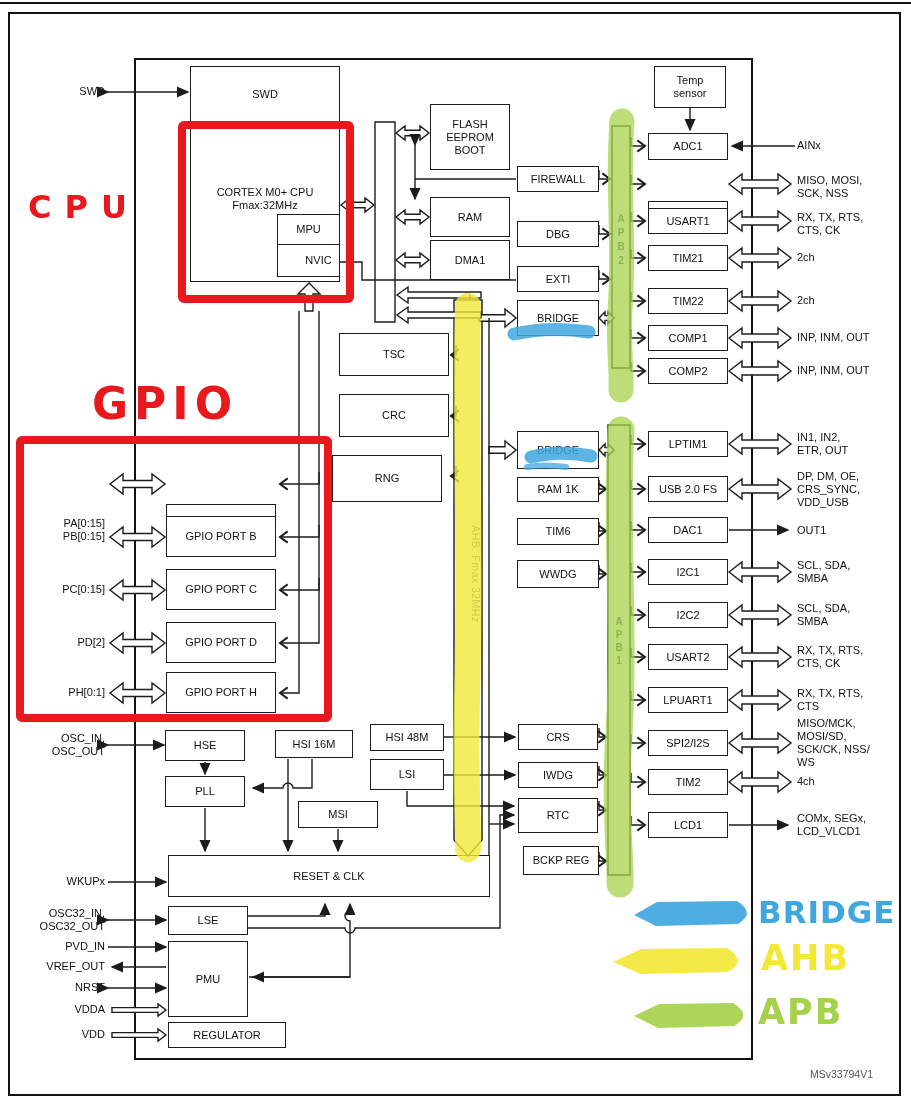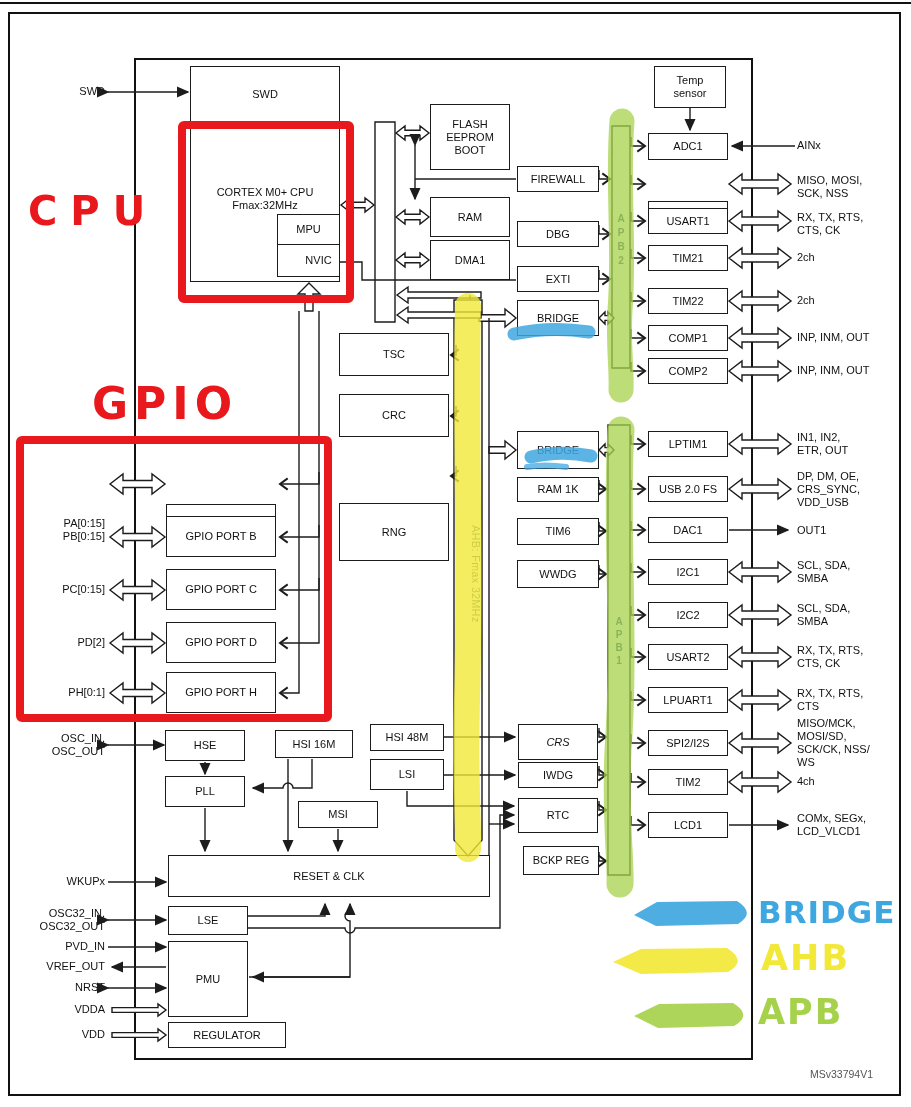--- a/index.html
+++ b/index.html
@@ -45,21 +45,21 @@
   <div class="box" style="left:430px;top:197px;width:80px;height:40px;">RAM</div>
   <div class="box" style="left:430px;top:240px;width:80px;height:40px;">DMA1</div>
   <div class="box" style="left:517px;top:166px;width:82px;height:26px;">FIREWALL</div>
   <div class="box" style="left:517px;top:221px;width:82px;height:26px;">DBG</div>
   <div class="box" style="left:517px;top:266px;width:82px;height:26px;">EXTI</div>
   <div class="box" style="left:517px;top:300px;width:82px;height:36px;">BRIDGE</div>
   <div class="box" style="left:517px;top:431px;width:82px;height:38px;">BRIDGE</div>
 
   <div class="box" style="left:339px;top:333px;width:110px;height:43px;">TSC</div>
   <div class="box" style="left:339px;top:394px;width:110px;height:43px;">CRC</div>
-  <div class="box" style="left:339px;top:455px;width:110px;height:58px;margin-top:48px;">RNG</div>
+  <div class="box" style="left:332px;top:455px;width:110px;height:47px;">RNG</div>
 
   <div class="box" style="left:517px;top:477px;width:82px;height:25px;">RAM 1K</div>
   <div class="box" style="left:517px;top:518px;width:82px;height:27px;">TIM6</div>
   <div class="box" style="left:517px;top:560px;width:82px;height:28px;">WWDG</div>
 
   <div class="box" style="left:654px;top:66px;width:72px;height:42px;">Temp
 sensor</div>
   <div class="box" style="left:648px;top:133px;width:80px;height:27px;">ADC1</div>
   <div class="box" style="left:648px;top:171px;width:80px;height:26px;margin-top:30px;">SPI1</div>
   <div class="box" style="left:648px;top:208px;width:80px;height:26px;">USART1</div>
@@ -84,21 +84,21 @@
   <div class="box" style="left:166px;top:569px;width:110px;height:41px;">GPIO PORT C</div>
   <div class="box" style="left:166px;top:622px;width:110px;height:41px;">GPIO PORT D</div>
   <div class="box" style="left:166px;top:672px;width:110px;height:41px;">GPIO PORT H</div>
 
   <div class="box" style="left:165px;top:730px;width:80px;height:31px;">HSE</div>
   <div class="box" style="left:165px;top:776px;width:80px;height:31px;">PLL</div>
   <div class="box" style="left:275px;top:730px;width:78px;height:28px;">HSI 16M</div>
   <div class="box" style="left:298px;top:801px;width:80px;height:27px;">MSI</div>
   <div class="box" style="left:370px;top:724px;width:74px;height:27px;">HSI 48M</div>
   <div class="box" style="left:370px;top:759px;width:74px;height:31px;">LSI</div>
-  <div class="box" style="left:518px;top:724px;width:80px;height:36px;font-style:italic;">CRS</div>
+  <div class="box" style="left:518px;top:724px;width:80px;height:26px;">CRS</div>
   <div class="box" style="left:518px;top:762px;width:80px;height:26px;">IWDG</div>
   <div class="box" style="left:518px;top:798px;width:80px;height:35px;">RTC</div>
   <div class="box" style="left:523px;top:846px;width:76px;height:29px;">BCKP REG</div>
   <div class="box" style="left:168px;top:855px;width:322px;height:42px;">RESET &amp; CLK</div>
   <div class="box" style="left:168px;top:906px;width:80px;height:29px;">LSE</div>
   <div class="box" style="left:168px;top:941px;width:80px;height:76px;">PMU</div>
   <div class="box" style="left:168px;top:1022px;width:118px;height:26px;">REGULATOR</div>
 
   <div class="pin pl" style="left:13px;top:85px;">SWD</div>
   <div class="pin pl" style="left:13px;top:477px;margin-top:40px;">PA[0:15]</div>
@@ -281,18 +281,18 @@
     <path class="hlb" d="M531,457 Q560,450 591,456" stroke-width="13" fill="none" stroke-linecap="round" opacity="0.85" stroke="#3fa7e0"></path>
     <path class="hlb" d="M527,467 Q545,464 566,467" stroke-width="6" fill="none" stroke-linecap="round" opacity="0.75" stroke="#3fa7e0"></path>
 
     <path class="swb" d="M634,915 L657,902 L737,901 Q756,913 738,924 L656,926 Z" opacity="0.92" fill="#3fa7e0"></path>
     <path class="swy" d="M613,962 L641,949 L727,948 Q748,961 728,972 L641,974 Z" opacity="0.92" fill="#f2e838"></path>
     <path class="swg" d="M634,1016 L659,1004 L733,1003 Q753,1015 734,1026 L658,1028 Z" opacity="0.92" fill="#a6d14b"></path>
   </svg>
 
   <div class="ann" style="left: 178px; top: 121px; width: 176px; height: 182px; border-color: rgb(232, 24, 28);"></div>
   <div class="ann" style="left: 16px; top: 436px; width: 316px; height: 286px; border-color: rgb(232, 24, 28);"></div>
-  <div class="hand" style="left: 28px; top: 188px; font-size: 40px; letter-spacing: 13px; color: rgb(232, 24, 28);">CPU</div>
+  <div class="hand" style="left: 28px; top: 188px; font-size: 32px; letter-spacing: 13px; color: rgb(232, 24, 28);">CPU</div>
   <div class="hand" style="left: 92px; top: 378px; font-size: 44px; letter-spacing: 6px; color: rgb(232, 24, 28);">GPIO</div>
   <div class="hand" style="left: 758px; top: 894px; font-size: 31px; letter-spacing: 1px; color: rgb(63, 167, 224);">BRIDGE</div>
   <div class="hand" style="left: 761px; top: 938px; font-size: 35px; letter-spacing: 2px; color: rgb(242, 232, 56);">AHB</div>
   <div class="hand" style="left: 758px; top: 992px; font-size: 35px; letter-spacing: 2px; color: rgb(166, 209, 75);">APB</div>
 </div>
 
 </body></html>

